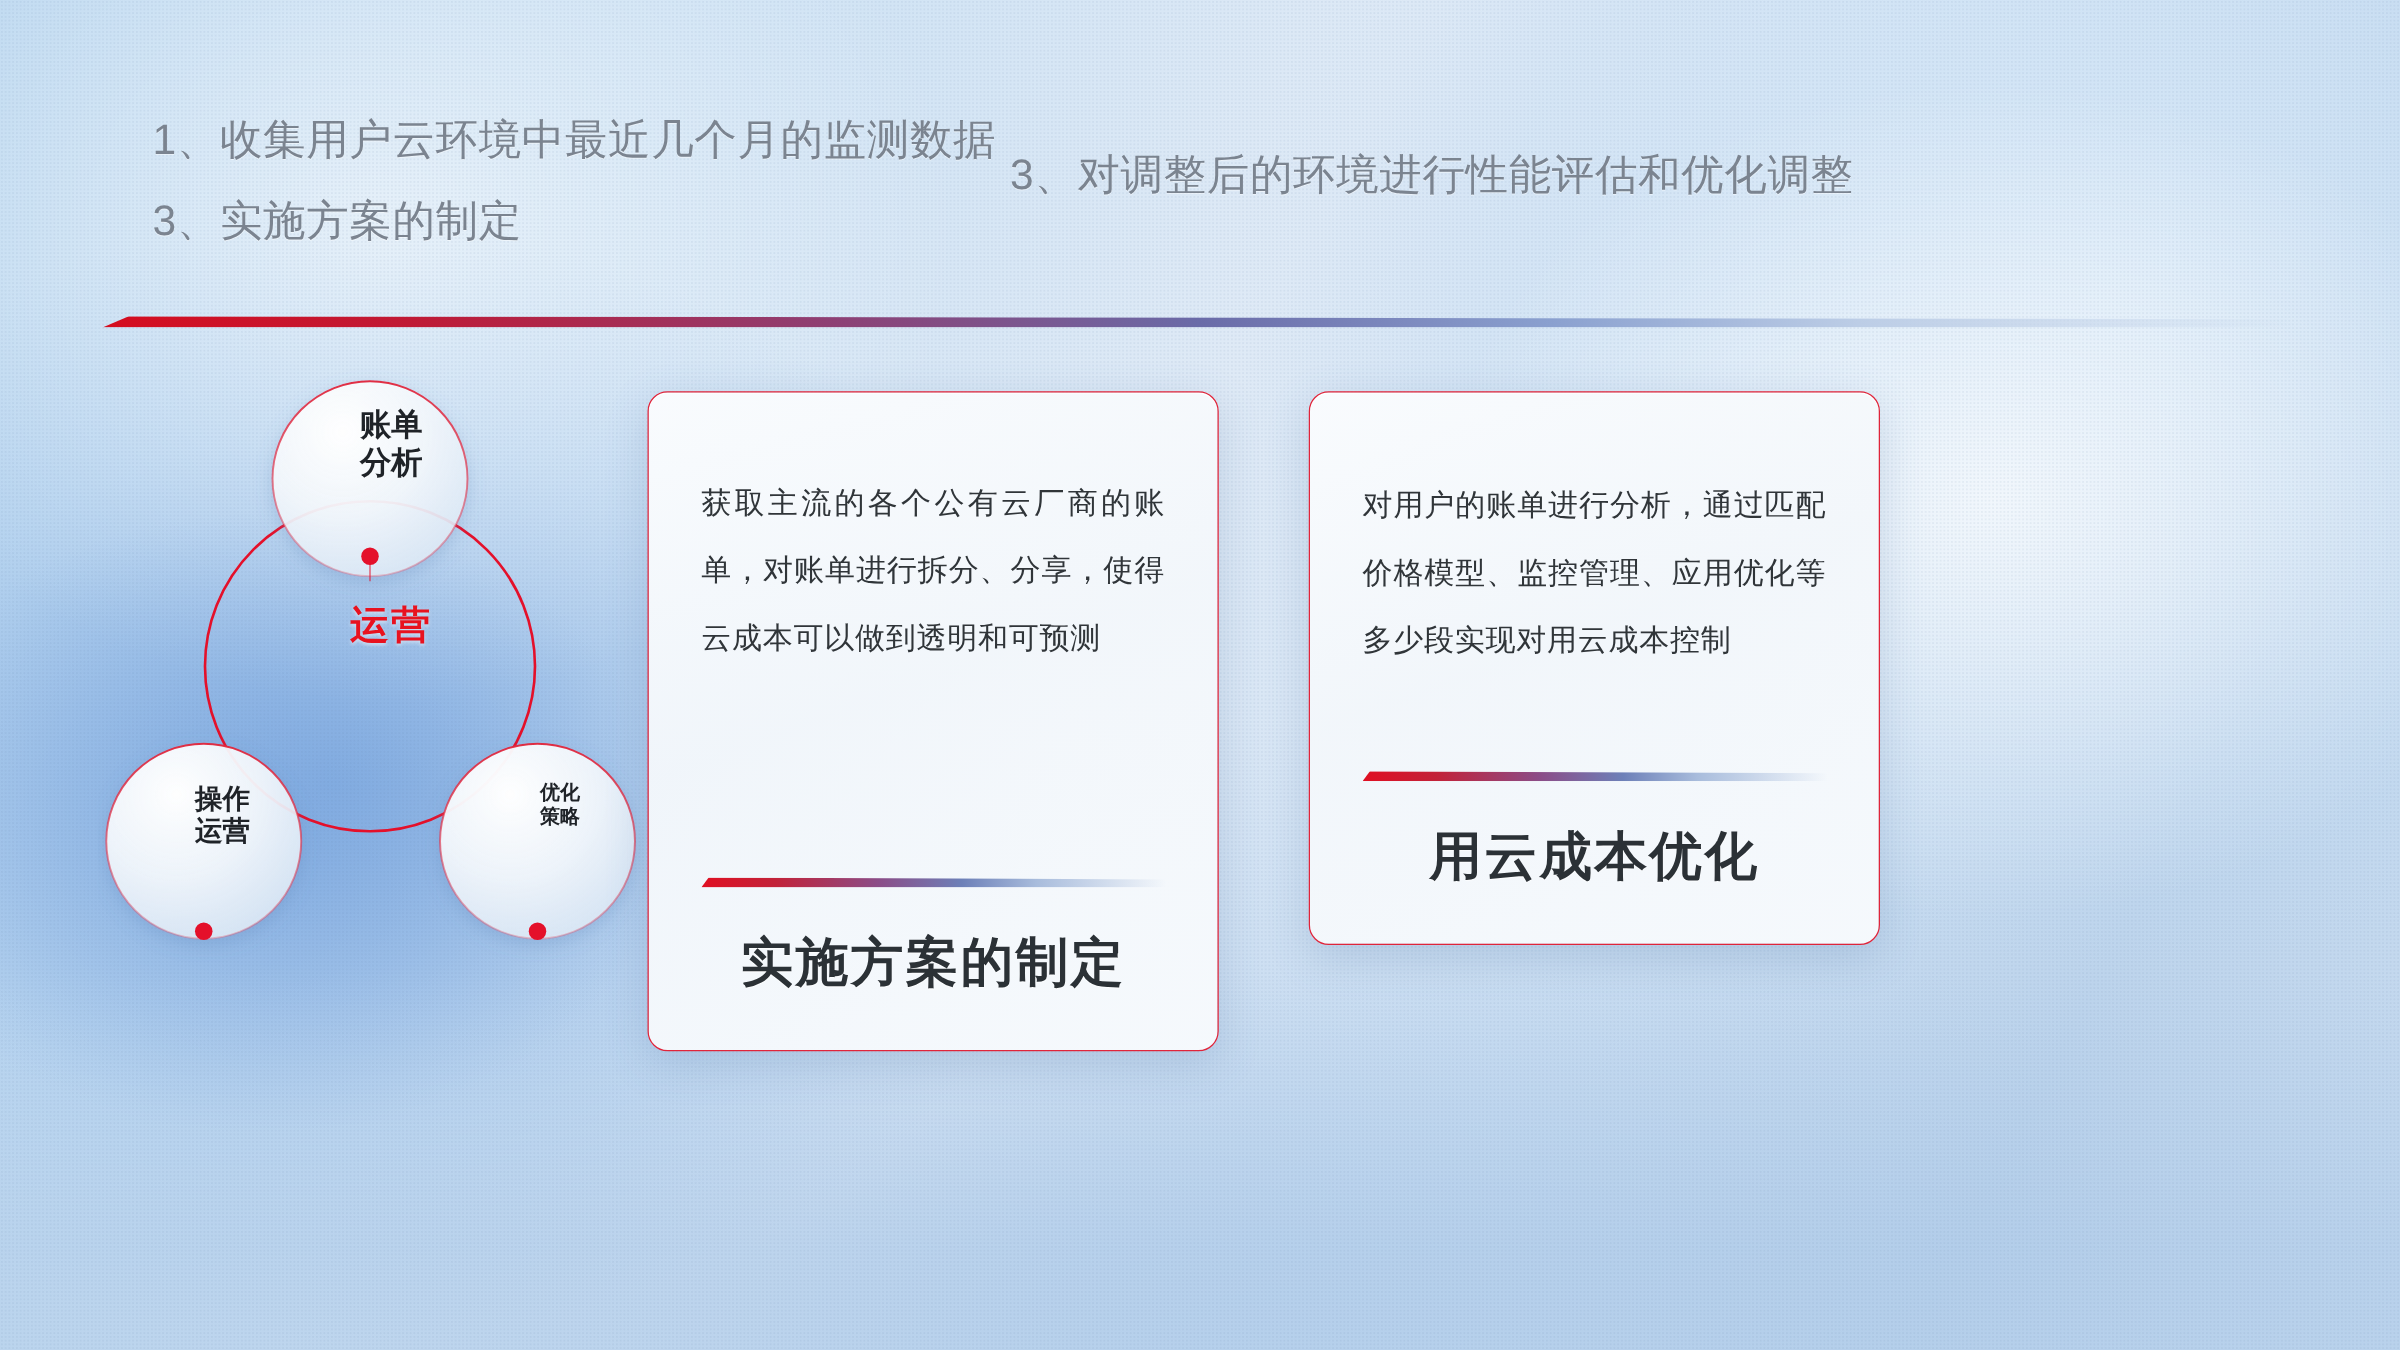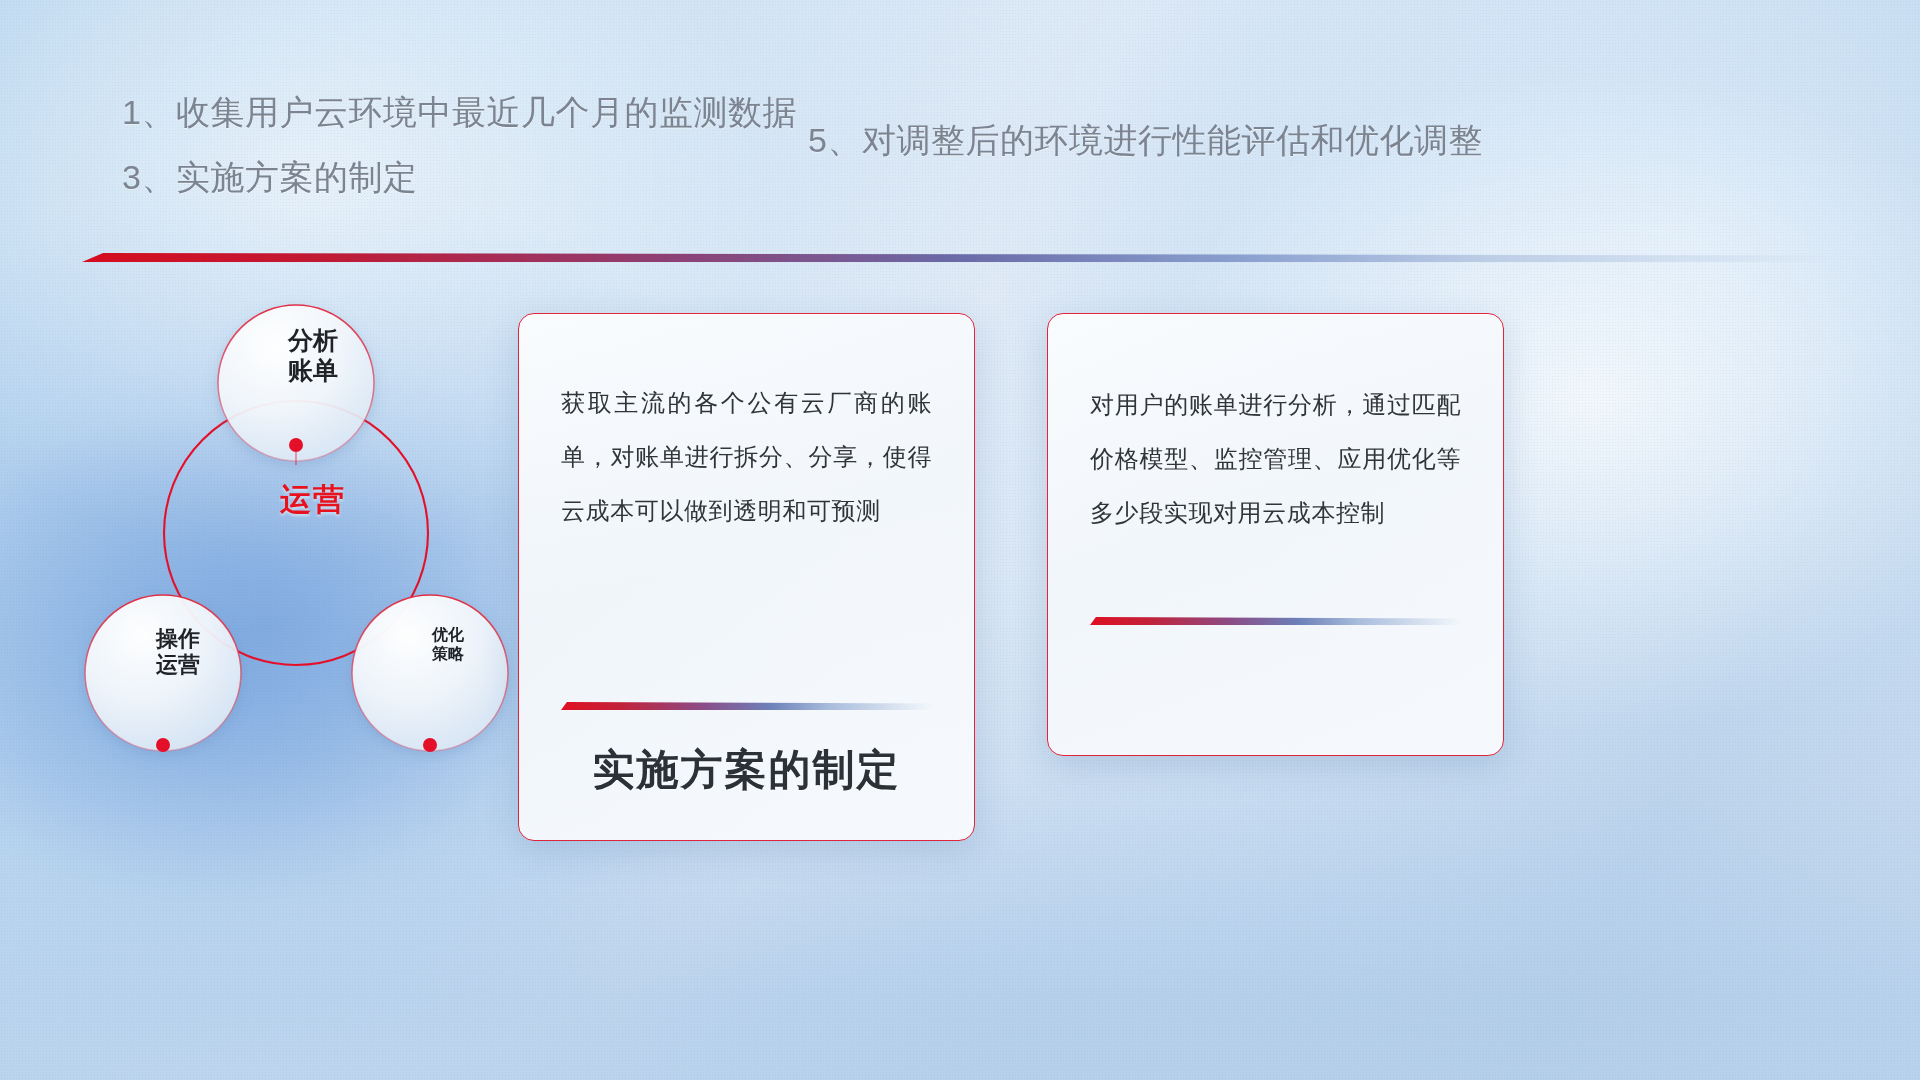--- a/index.html
+++ b/index.html
@@ -133,21 +133,21 @@
   <div class="bg-bottom"></div>
   <div class="bg-noise"></div>
 </div>
 
 <div class="steps steps-left">
   <div class="step">1、收集用户云环境中最近几个月的监测数据</div>
   <div class="step">3、实施方案的制定</div>
 </div>
 
 <div class="steps steps-right">
-  <div class="step">5、对调整后的环境进行性能评估和优化调整</div>
+  <div class="step">3、对调整后的环境进行性能评估和优化调整</div>
 </div>
 
 <div class="divider"></div>
 
 <div class="venn">
   <svg viewBox="0 0 470 480" width="470" height="480">
     <defs>
       <radialGradient id="sphereGrad" cx="36%" cy="26%" r="82%">
         <stop offset="0%" stop-color="#ffffff" stop-opacity="0.99"></stop>
         <stop offset="52%" stop-color="#f4f8fc" stop-opacity="0.93"></stop>
@@ -171,22 +171,22 @@
     <circle cx="218" cy="93" r="78" fill="url(#sphereGrad)" stroke="url(#redFade)" stroke-width="1.6" filter="url(#sphShadow)"></circle>
 
     <circle cx="218" cy="155" r="7" fill="#e4102a"></circle>
     <circle cx="85" cy="455" r="7" fill="#e4102a"></circle>
     <circle cx="352" cy="455" r="7" fill="#e4102a"></circle>
 
     <line x1="218" y1="155" x2="218" y2="175" stroke="#e4102a" stroke-width="1.4" stroke-opacity=".55"></line>
   </svg>
 
   <div class="venn-label vl-top">
+    <span>账单</span>
     <span>分析</span>
-    <span>账单</span>
   </div>
 
   <div class="venn-label vl-center">
     <span>运营</span>
   </div>
 
   <div class="venn-label vl-bl">
     <span>操作</span>
     <span>运营</span>
   </div>
@@ -203,13 +203,14 @@
   </div>
   <div class="card-rule"></div>
   <div class="card-title">实施方案的制定</div>
 </div>
 
 <div class="card card-2">
   <div class="card-body">
     <div class="card-text">对用户的账单进行分析，通过匹配价格模型、监控管理、应用优化等多少段实现对用云成本控制</div>
   </div>
   <div class="card-rule"></div>
+  <div class="card-title">用云成本优化</div>
 </div>
 
 </body></html>

